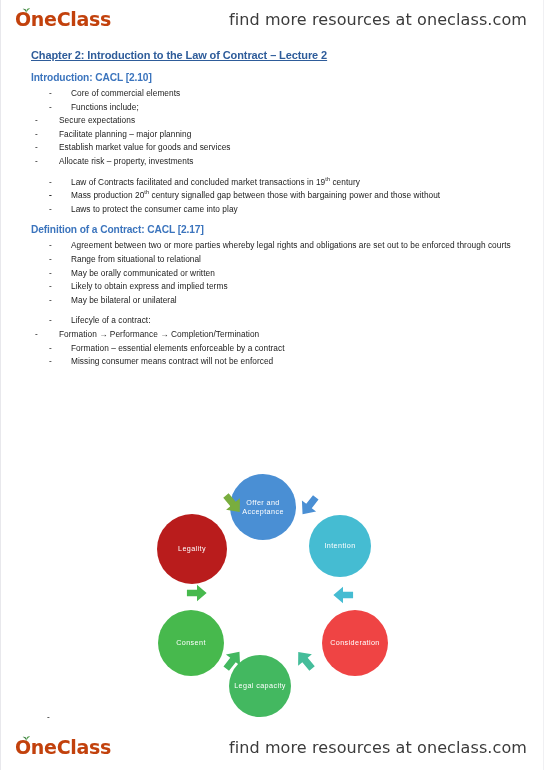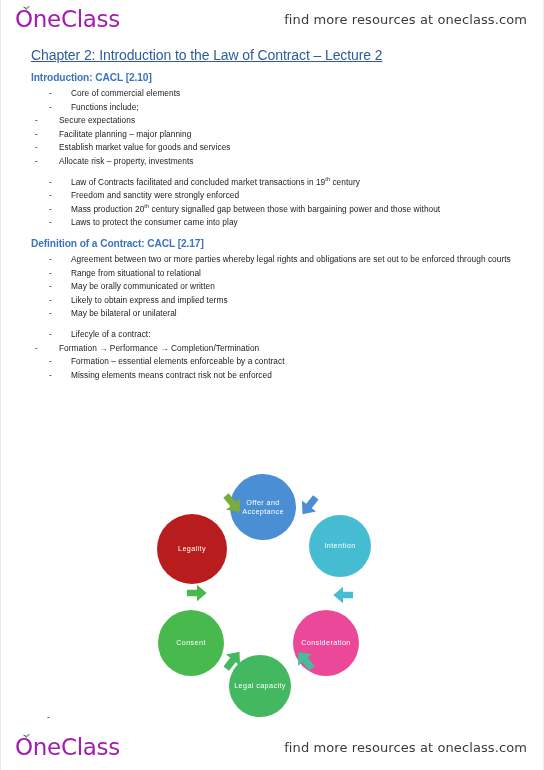--- a/index.html
+++ b/index.html
@@ -40,54 +40,54 @@
   .brandbar.bottom { top: 730px; }
 
   .logo {
     display: flex;
     align-items: center;
     position: relative;
     user-select: none;
   }
   .logo-text {
     font-family: "DejaVu Sans", sans-serif;
-    font-size: 23px;
+    font-size: 19px;
     letter-spacing: -0.3px;
-    color: #a21caf;
-    font-weight: 400;
+    color: #c2410c;
+    font-weight: 700;
     line-height: 1;
   }
   .logo-leaf {
     position: absolute;
     left: 7px;
     top: -3px;
     width: 9px;
     height: 7px;
   }
   .tagline {
     font-family: "DejaVu Sans", sans-serif;
-    font-size: 13px;
+    font-size: 16px;
     color: #3b3b3b;
     letter-spacing: 0.1px;
   }
 
   
   .doc {
     position: absolute;
     left: 0;
     top: 46px;
     width: 544px;
   }
 
   .doc-title {
     margin: 0 0 0 30px;
     padding: 0;
     font-family: "Liberation Sans", sans-serif;
-    font-size: 14px;
-    font-weight: normal;
+    font-size: 11px;
+    font-weight: bold;
     color: #2e5c9a;
     text-decoration: underline;
     letter-spacing: -0.1px;
     line-height: 18px;
   }
 
   .section {
     margin-top: 7px;
   }
   .section-heading {
@@ -205,21 +205,21 @@
               <li><span class="dash">-</span><span>Secure expectations</span></li>
               <li><span class="dash">-</span><span>Facilitate planning – major planning</span></li>
               <li><span class="dash">-</span><span>Establish market value for goods and services</span></li>
               <li><span class="dash">-</span><span>Allocate risk – property, investments</span></li>
             </ul>
           </ul>
         </div>
         <div class="section">
           <ul class="lvl1">
             <li><span class="dash">-</span><span>Law of Contracts facilitated and concluded market transactions in 19<span class="sup">th</span> century</span></li>
-            <li><span class="dash">-</span><span>Freedom and sanctity were strongly enforced</span></li>
+            <li><span class="dash">-</span></li>
             <li><span class="dash">-</span><span>Mass production 20<span class="sup">th</span> century signalled gap between those with bargaining power and those without</span></li>
             <li><span class="dash">-</span><span>Laws to protect the consumer came into play</span></li>
           </ul>
         </div>
         <div class="section">
           <div class="section-heading">Definition of a Contract: CACL [2.17]</div>
           <ul class="lvl1">
             <li><span class="dash">-</span><span>Agreement between two or more parties whereby legal rights and obligations are set out to be enforced through courts</span></li>
             <li><span class="dash">-</span><span>Range from situational to relational</span></li>
             <li><span class="dash">-</span><span>May be orally communicated or written</span></li>
@@ -227,35 +227,35 @@
             <li><span class="dash">-</span><span>May be bilateral or unilateral</span></li>
           </ul>
         </div>
         <div class="section">
           <ul class="lvl1">
             <li><span class="dash">-</span><span>Lifecyle of a contract:</span></li>
             <ul class="lvl2">
               <li><span class="dash">-</span><span>Formation → Performance → Completion/Termination</span></li>
             </ul>
             <li><span class="dash">-</span><span>Formation – essential elements enforceable by a contract</span></li>
-            <li><span class="dash">-</span><span>Missing elements means contract risk not be enforced</span></li>
+            <li><span class="dash">-</span><span>Missing consumer means contract will not be enforced</span></li>
           </ul>
         </div>
       </div>
   </div>
 
   <div class="diagram-wrap">
     <div class="diagram" id="diagram-host">
         <div class="node dotted" style="left: 84px; top: 4px; width: 66px; height: 66px; background: rgb(74, 143, 212);">
           <span>Offer and Acceptance</span>
         </div>
         <div class="node" style="left: 163px; top: 45px; width: 62px; height: 62px; background: rgb(69, 188, 210);">
           <span>Intention</span>
         </div>
-        <div class="node" style="left: 147px; top: 140px; width: 66px; height: 66px; background: #ec4899;">
+        <div class="node" style="left: 176px; top: 140px; width: 66px; height: 66px; background: #ef4444;">
           <span>Consideration</span>
         </div>
         <div class="node" style="left: 83px; top: 185px; width: 62px; height: 62px; background: rgb(67, 184, 96);">
           <span>Legal capacity</span>
         </div>
         <div class="node" style="left: 12px; top: 140px; width: 66px; height: 66px; background: rgb(71, 185, 77);">
           <span>Consent</span>
         </div>
         <div class="node" style="left: 11px; top: 44px; width: 70px; height: 70px; background: #b91c1c;">
           <span>Legality</span>

